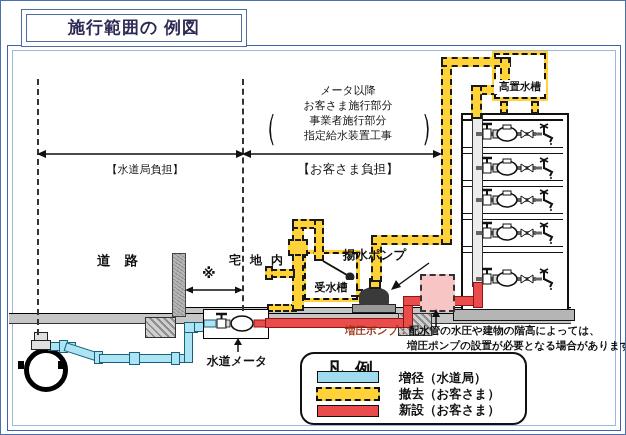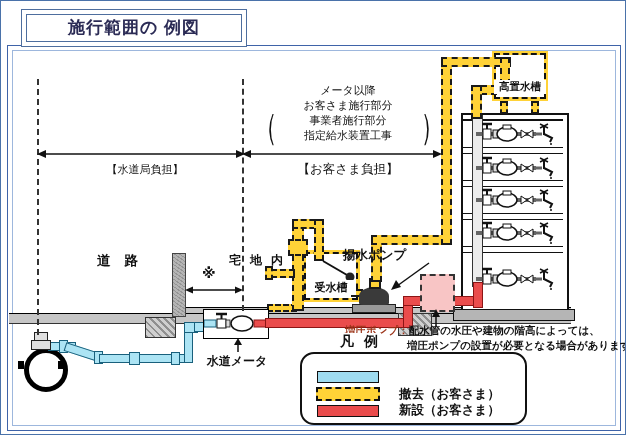--- a/index.html
+++ b/index.html
@@ -261,20 +261,21 @@
     <path d="M70,12 L78,16 L76,20" stroke="#111" stroke-width="2" fill="none"></path>
       <circle cx="77" cy="22" r="1" fill="#111"></circle>
   </svg>
 
   <div class="abs nowrap" style="left:344px;top:323px;font-size:10.5px;font-weight:bold;z-index:7;">
     <span style="color:#9c3419;margin-top:40px;">増圧ポンプ：</span><span>配水管の水圧や建物の階高によっては、</span>
   </div>
   <div class="abs nowrap" style="left:406px;top:338px;font-size:10.5px;font-weight:bold;z-index:7;">増圧ポンプの設置が必要となる場合があります。</div>
 
   <div class="abs" style="left:299px;top:351px;width:223px;height:69px;border:2px solid #111;border-radius:14px;background:#fff;z-index:6;"></div>
-  <div class="abs lbl center" style="left:320px;top:332px;width:60px;font-size:14px;letter-spacing:3px;background:#fff;z-index:7;text-align:right;">凡 例</div>
+  <div class="abs lbl center" style="left:320px;top:356px;width:60px;font-size:18px;letter-spacing:3px;background:#fff;z-index:7;">凡 例</div>
   <div class="abs legend-swatch" style="left:316px;top:370px;width:62px;height:12px;background:#9FDCF0;border:1.5px solid #111;"></div>
   <div class="abs legend-swatch" style="left:315px;top:386px;width:64px;height:14px;background:#FFD237;border:2px dashed #111;"></div>
   <div class="abs legend-swatch" style="left:316px;top:404px;width:62px;height:12px;background:#EA4C4C;border:1.5px solid #111;"></div>
+  <div class="abs lbl nowrap" style="left:398px;top:369px;font-size:12.5px;">増径（水道局）</div>
   <div class="abs lbl nowrap" style="left:398px;top:385px;font-size:12.5px;">撤去（お客さま）</div>
   <div class="abs lbl nowrap" style="left:398px;top:401px;font-size:12.5px;">新設（お客さま）</div>
 
 </div>
 
 </body></html>

